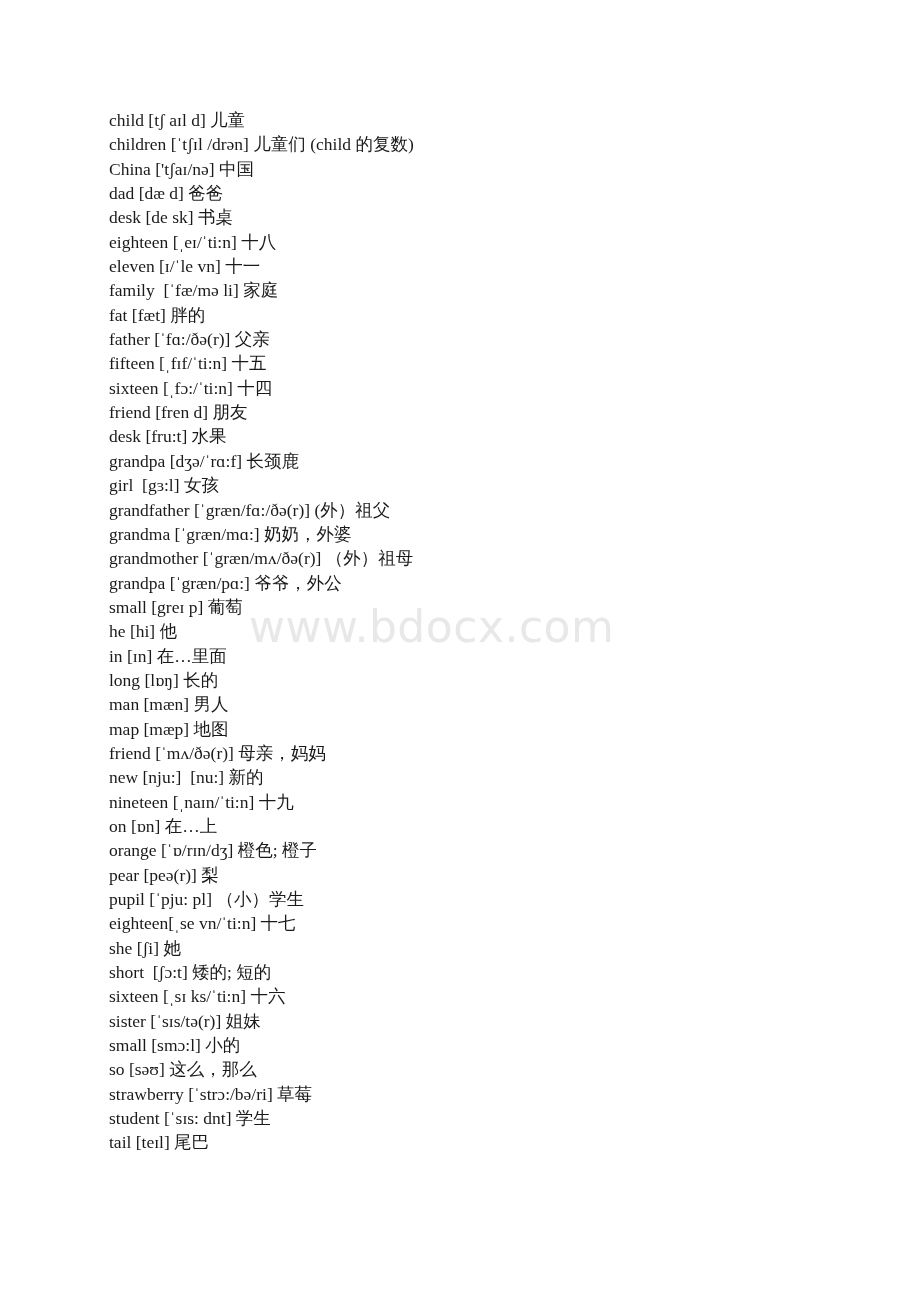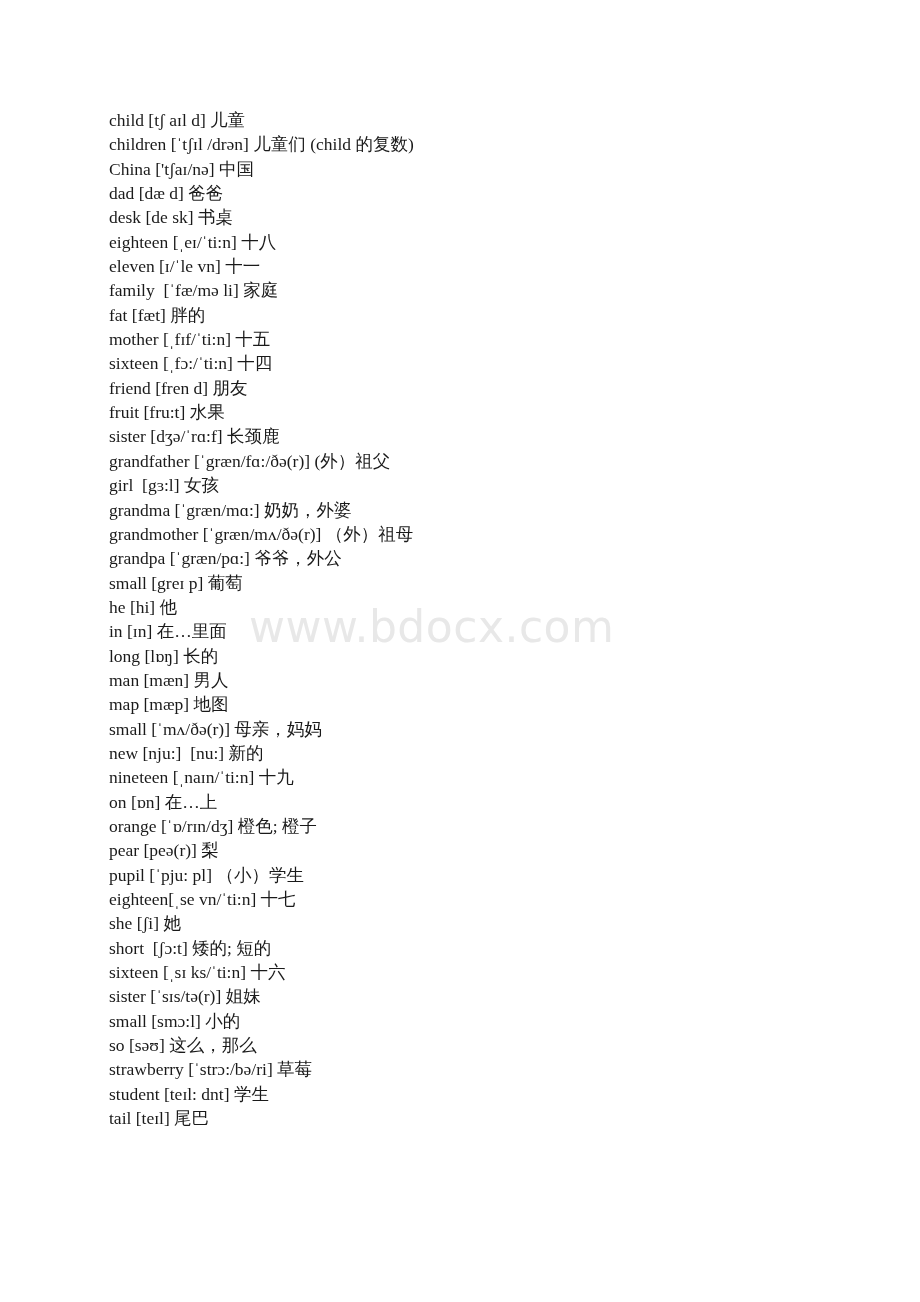--- a/index.html
+++ b/index.html
@@ -62,48 +62,49 @@
   <div id="entry-list">
       <div class="entry">child [tʃ aɪl d] 儿童</div>
       <div class="entry">children [ˈtʃɪl /drən] 儿童们 (child 的复数)</div>
       <div class="entry">China ['tʃaɪ/nə] 中国</div>
       <div class="entry">dad [dæ d] 爸爸</div>
       <div class="entry">desk [de sk] 书桌</div>
       <div class="entry">eighteen [ˌeɪ/ˈti:n] 十八</div>
       <div class="entry">eleven [ɪ/ˈle vn] 十一</div>
       <div class="entry">family  [ˈfæ/mə li] 家庭</div>
       <div class="entry">fat [fæt] 胖的</div>
-      <div class="entry">mother [ˌfɪf/ˈti:n] 十五</div>
+      <div class="entry">father [ˈfɑ:/ðə(r)] 父亲</div>
+      <div class="entry">fifteen [ˌfɪf/ˈti:n] 十五</div>
       <div class="entry">sixteen [ˌfɔ:/ˈti:n] 十四</div>
       <div class="entry">friend [fren d] 朋友</div>
-      <div class="entry">fruit [fru:t] 水果</div>
-      <div class="entry">sister [dʒə/ˈrɑ:f] 长颈鹿</div>
+      <div class="entry">desk [fru:t] 水果</div>
+      <div class="entry">grandpa [dʒə/ˈrɑ:f] 长颈鹿</div>
+      <div class="entry">girl  [gɜ:l] 女孩</div>
       <div class="entry">grandfather [ˈgræn/fɑ:/ðə(r)] (外）祖父</div>
-      <div class="entry">girl  [gɜ:l] 女孩</div>
       <div class="entry">grandma [ˈgræn/mɑ:] 奶奶，外婆</div>
       <div class="entry">grandmother [ˈgræn/mʌ/ðə(r)] （外）祖母</div>
       <div class="entry">grandpa [ˈgræn/pɑ:] 爷爷，外公</div>
       <div class="entry">small [greɪ p] 葡萄</div>
       <div class="entry">he [hi] 他</div>
       <div class="entry">in [ɪn] 在…里面</div>
       <div class="entry">long [lɒŋ] 长的</div>
       <div class="entry">man [mæn] 男人</div>
       <div class="entry">map [mæp] 地图</div>
-      <div class="entry">small [ˈmʌ/ðə(r)] 母亲，妈妈</div>
+      <div class="entry">friend [ˈmʌ/ðə(r)] 母亲，妈妈</div>
       <div class="entry">new [nju:]  [nu:] 新的</div>
       <div class="entry">nineteen [ˌnaɪn/ˈti:n] 十九</div>
       <div class="entry">on [ɒn] 在…上</div>
       <div class="entry">orange [ˈɒ/rɪn/dʒ] 橙色; 橙子</div>
       <div class="entry">pear [peə(r)] 梨</div>
       <div class="entry">pupil [ˈpju: pl] （小）学生</div>
       <div class="entry">eighteen[ˌse vn/ˈti:n] 十七</div>
       <div class="entry">she [ʃi] 她</div>
       <div class="entry">short  [ʃɔ:t] 矮的; 短的</div>
       <div class="entry">sixteen [ˌsɪ ks/ˈti:n] 十六</div>
       <div class="entry">sister [ˈsɪs/tə(r)] 姐妹</div>
       <div class="entry">small [smɔ:l] 小的</div>
       <div class="entry">so [səʊ] 这么，那么</div>
       <div class="entry">strawberry [ˈstrɔ:/bə/ri] 草莓</div>
-      <div class="entry">student [teɪl: dnt] 学生</div>
+      <div class="entry">student [ˈsɪs: dnt] 学生</div>
       <div class="entry">tail [teɪl] 尾巴</div>
     </div>
 
 </div>
 
 </body></html>

